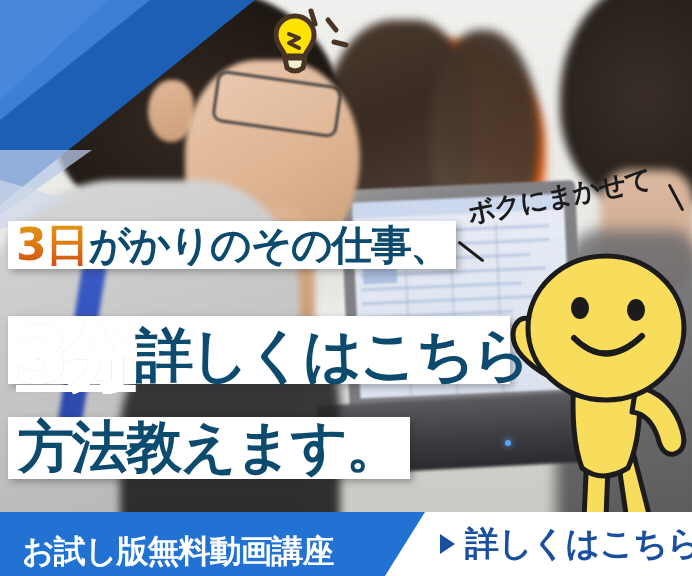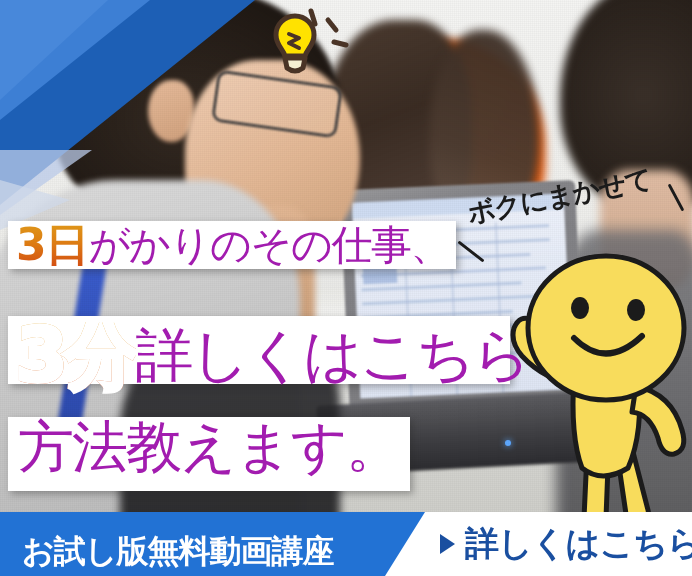--- a/index.html
+++ b/index.html
@@ -164,28 +164,28 @@
   
   .line{
     position:absolute;
     background:#fff;
     box-shadow:3px 3px 7px rgba(40,40,40,.35);
     display:flex;align-items:center;
     white-space:nowrap;
   }
   .line1{left:8px;top:221px;height:48px;padding:0 6px 0 8px;}
   .line2{left:8px;top:316px;height:68px;padding:11px 6px 0 8px;width:502px;box-sizing:border-box;}
-  .line3{left:8px;top:417px;height:62px;padding:0 10px 12px 10px;}
-
-  .jp{font-family:"DejaVu Sans","Liberation Sans",sans-serif;font-weight:400;color:#a21caf;}
+  .line3{left:8px;top:417px;height:62px;padding:0 10px 0 10px;}
+
+  .jp{font-family:"DejaVu Sans","Liberation Sans",sans-serif;font-weight:700;color:#0c4a6e;}
 
   .hl-accent{
     font-weight:700;
     background:linear-gradient(180deg,#dfa11c 0%,#dd7d13 45%,#d03f12 100%);
-    -webkit-background-clip:text;background-clip:text;color:transparent;
+    -webkit-background-clip:text;background-clip:text;color:transparent;text-decoration:underline;
     -webkit-text-fill-color:transparent;
   }
   .l1-accent{font-size:44px;letter-spacing:-1px;}
   .l1-rest{font-size:41px;letter-spacing:-1.5px;}
   .l2-accent{font-size:74px;letter-spacing:-3px;line-height:.9;
     text-shadow:0 0 0 #fff;
     -webkit-text-stroke:4px #fff;paint-order:stroke fill;}
   .l2-rest{font-size:58px;letter-spacing:-3px;}
   .l3-text{font-size:56px;letter-spacing:-2px;}
 

